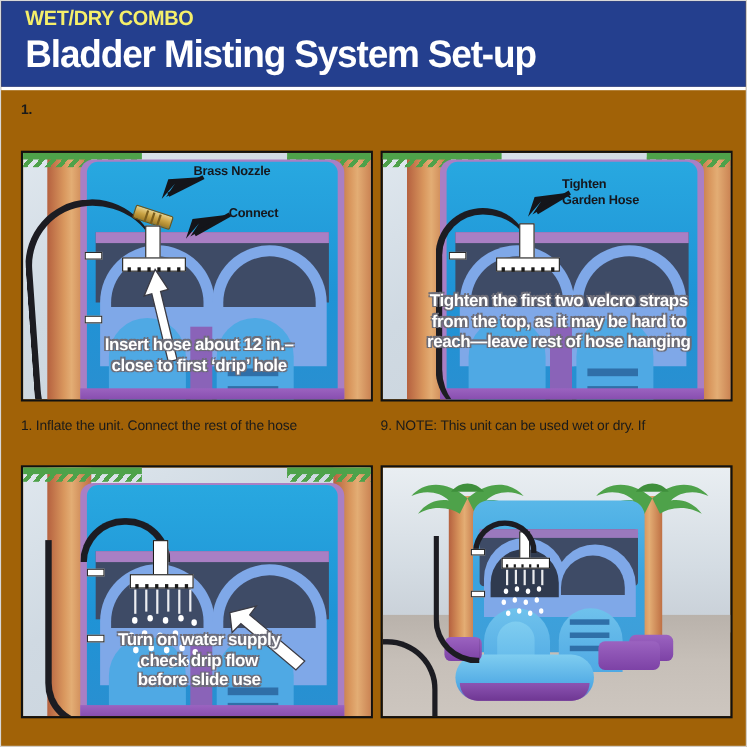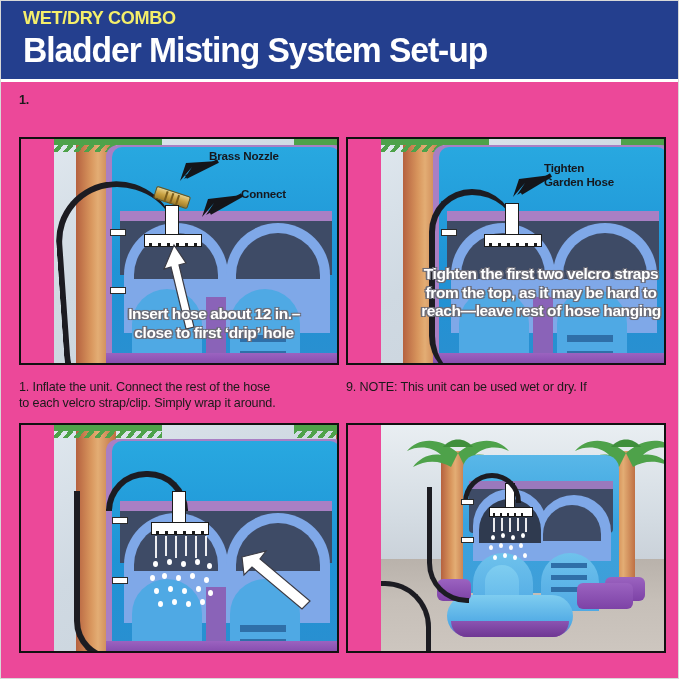--- a/index.html
+++ b/index.html
@@ -4,21 +4,21 @@
 <style>
   * { box-sizing: border-box; margin:0; padding:0; }
   html,body { width:679px; height:679px; background:#ffffff; }
   body {
     font-family: "Liberation Sans", "DejaVu Sans", sans-serif;
     -webkit-font-smoothing: antialiased;
   }
   #page {
     position:relative;
     width:679px; height:679px;
-    background:#ec4899;
+    background:#a16207;
     border:1px solid #d8d8d8;
     overflow:hidden;
   }
 
   
   #header {
     position:absolute; left:0; top:0; width:679px; height:78px;
     background:#243f8e;
     padding:6px 0 0 22px;
   }
@@ -56,21 +56,21 @@
     letter-spacing:-0.15px;
   }
   .step-text b { font-weight:bold; }
   .panel {
     position:absolute;
     border:2px solid #111111;
     overflow:hidden;
   }
 
   
-  .scene { position:absolute; left:0; top:0; width:100%; height:100%; overflow:hidden;margin-left:33px; }
+  .scene { position:absolute; left:0; top:0; width:100%; height:100%; overflow:hidden; }
 
   .sky {
     position:absolute; left:0; top:0; width:100%; height:100%;
     background:linear-gradient(150deg,#dfe7ee 0%,#cfd9e2 40%,#c9d2db 100%);
   }
 
   
   .trunk {
     position:absolute;
     background:linear-gradient(90deg,#b5613f 0%,#d9975e 38%,#e3ad74 55%,#bf7044 100%);
@@ -299,21 +299,20 @@
       </svg>
 
       <div class="caption" style="left:0; top:126px; width:320px;">Tighten the first two velcro straps
 from the top, as it may be hard to
 reach—leave rest of hose hanging</div>
     </div>
   </div>
 
   <div class="step-text" style="position:absolute; left:18px; top:379px; width:322px;">
     <span>1. Inflate the unit. Connect the rest of the hose</span><br>
-    <span>to each velcro strap/clip. Simply wrap it around.</span>
   </div>
 
   <div class="panel" style="left:18px; top:422px; width:320px; height:230px;">
     <div class="scene">
       <div class="sky"></div>
 
       <div class="trunk" style="left:22px; top:-4px; width:40px; height:234px;"></div>
       <div class="frond" style="left:-4px; top:-10px; width:112px; height:16px;">
         <div class="frond-jag"></div>
       </div>
@@ -376,20 +375,23 @@
       <div class="drop" style="left:154px; top:165px; width:5px; height:6px;"></div>
       <div class="drop" style="left:104px; top:176px; width:5px; height:6px;"></div>
       <div class="drop" style="left:118px; top:174px; width:5px; height:6px;"></div>
       <div class="drop" style="left:132px; top:176px; width:5px; height:6px;"></div>
       <div class="drop" style="left:146px; top:174px; width:5px; height:6px;"></div>
 
       <svg class="arrow-white" width="80" height="70" style="left:182px; top:118px;" viewBox="0 0 80 70">
         <path d="M6 14 L30 8 L24 16 L74 58 L66 66 L16 24 L8 32 Z" fill="#ffffff" stroke="#3b3b44" stroke-width="1.2"></path>
       </svg>
 
+      <div class="caption" style="left:0; top:148px; width:320px;">Turn on water supply
+check drip flow
+before slide use</div>
     </div>
   </div>
 
   <div class="step-text" style="position:absolute; left:345px; top:379px; width:325px;">
     <span>9. NOTE: This unit can be used wet or dry. If</span><br>
   </div>
 
   <div class="panel" style="left:345px; top:422px; width:320px; height:230px;">
     <div class="scene">
       <div class="sky4" style="height:150px;"></div>

